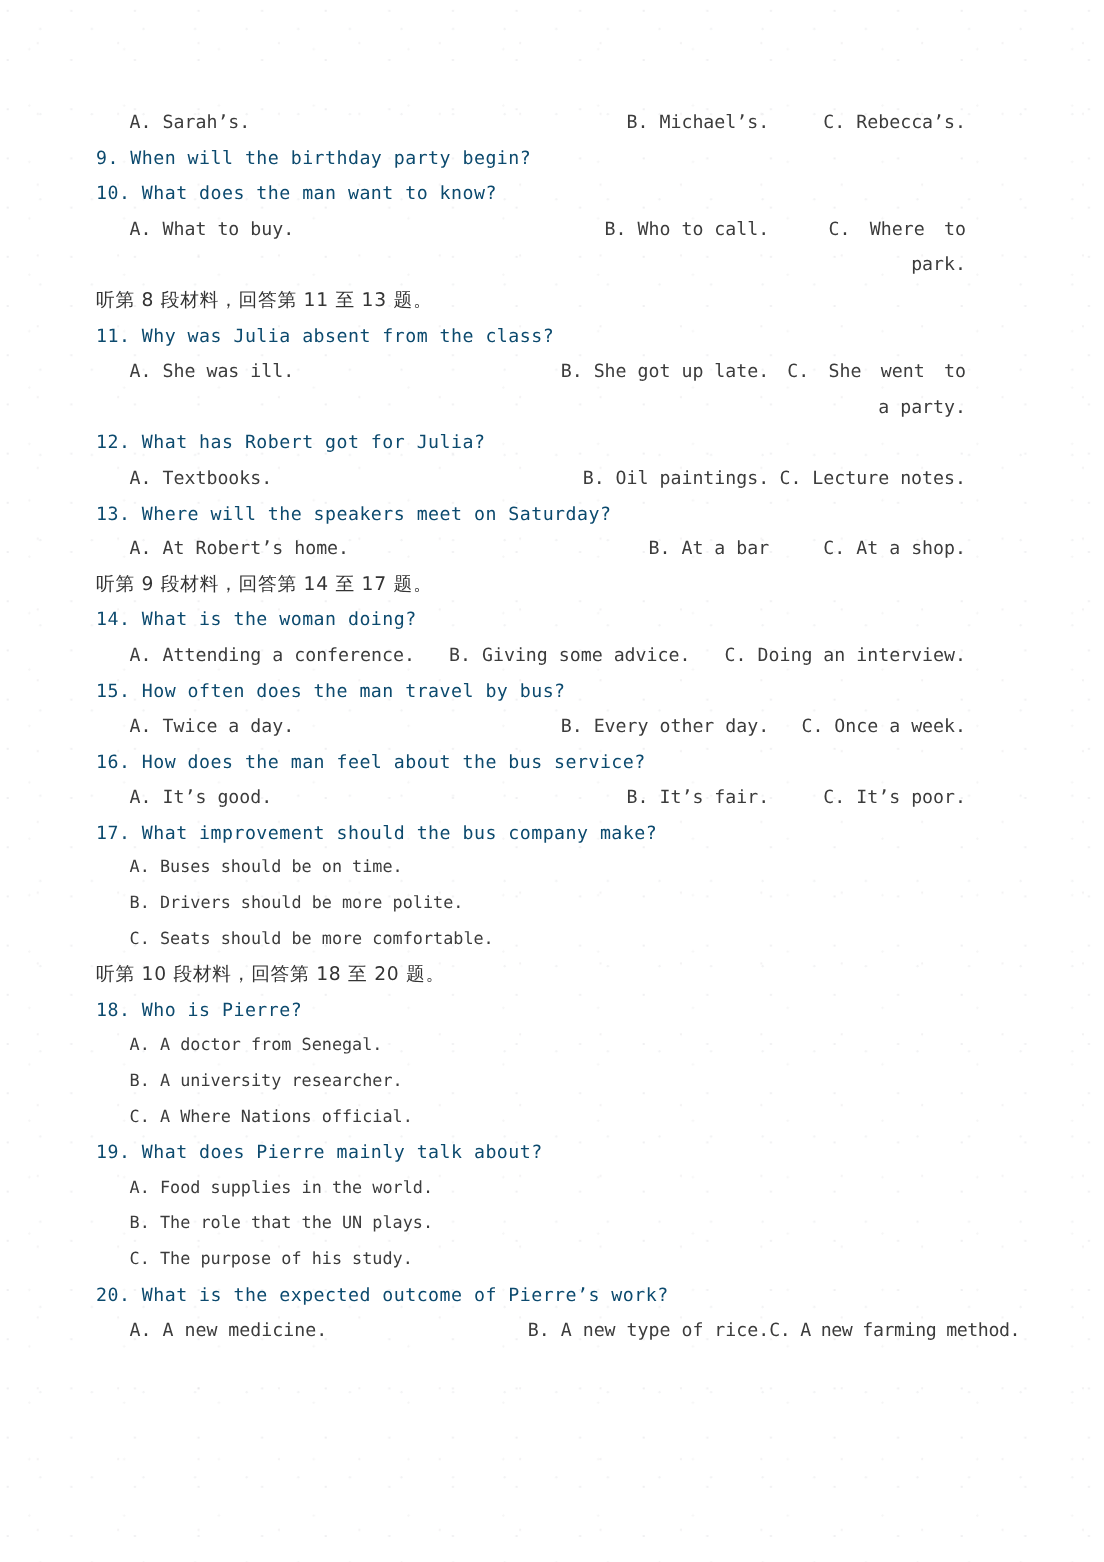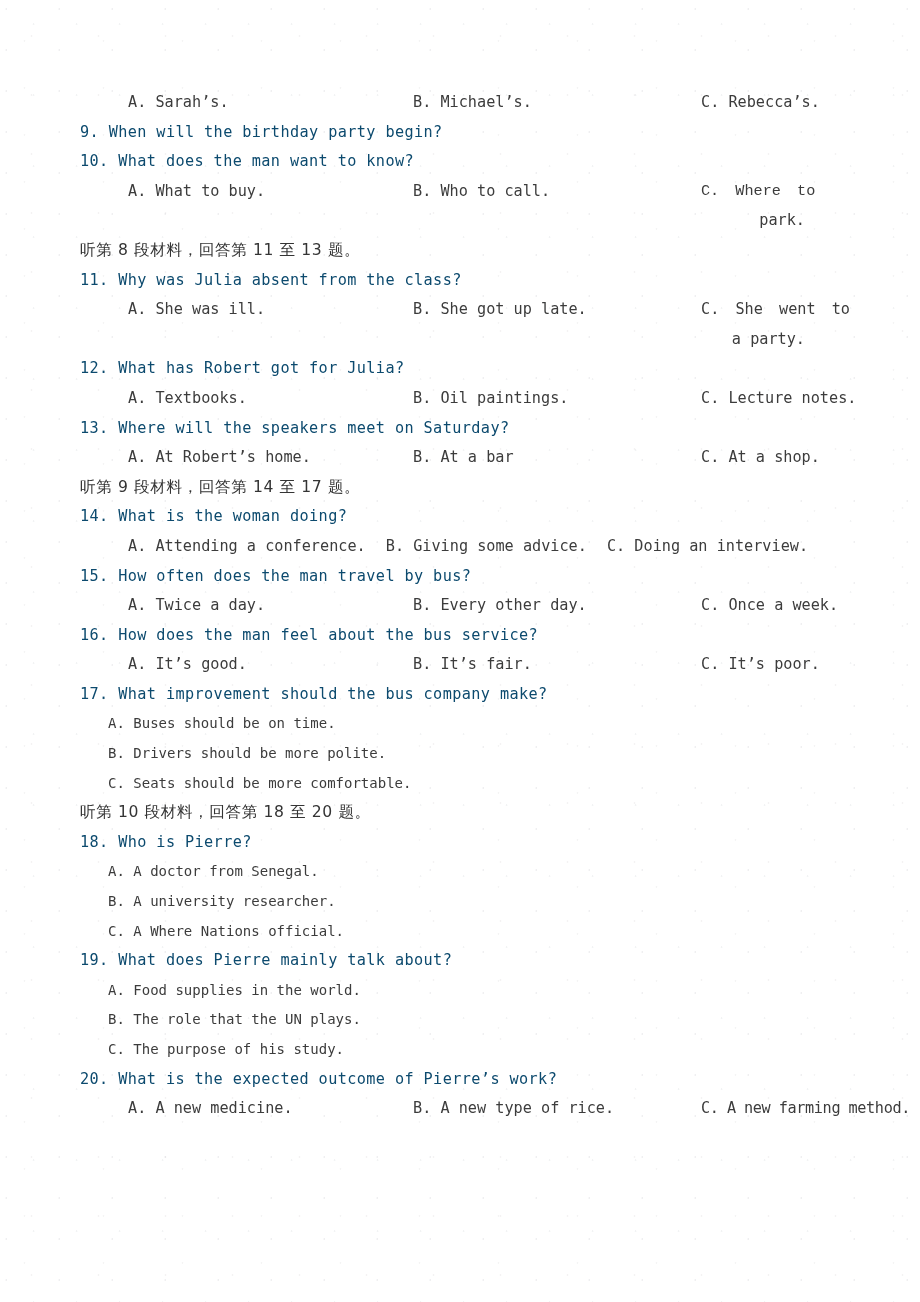--- a/index.html
+++ b/index.html
@@ -68,26 +68,25 @@
     width: 725px;
     padding-left: 28px;
     box-sizing: border-box;
     height: 29.6px;
     line-height: 29.6px;
     font-size: 15.2px;
     color: #3c3c3c;
   }
   .opt-row .cell {
     white-space: nowrap;
-    margin-left: 20px;
   }
   
   .opt-row .cA { flex: 0 0 265px; }
-  .opt-row .cB { flex: 0 0 268px; }
-  .opt-row .cC { flex: 1 1 auto; text-align: left; }
+  .opt-row .cB { flex: 0 0 268px; text-align: right; }
+  .opt-row .cC { flex: 1 1 auto; text-align: right; }
 
   
   .opt-row.spread { justify-content: space-between; padding-right: 0px; }
   .opt-row.spread .cA,
   .opt-row.spread .cB,
   .opt-row.spread .cC { flex: 0 0 auto; }
 
   
   .opt-row.wide .cC { word-spacing: 7px; }
 
@@ -117,21 +116,21 @@
     height: 29.6px;
     line-height: 29.6px;
     font-size: 15.6px;
     color: #343434;
     font-family: "DejaVu Sans", "Liberation Sans", sans-serif;
     white-space: nowrap;
     letter-spacing: .6px;
   }
 
   .wsp { word-spacing: 5px; }
-  .wsp2 { word-spacing: 9px; font-family: Liberation Mono, monospace; }
+  .wsp2 { word-spacing: 9px; }
   .condense { letter-spacing: -0.35px; word-spacing: -0.5px; }
 </style>
 </head>
 <body>
 
 <div id="page">
   <div class="doc">
 
     <div class="opt-row">
       <span class="cell cA">A. Sarah’s.</span>

